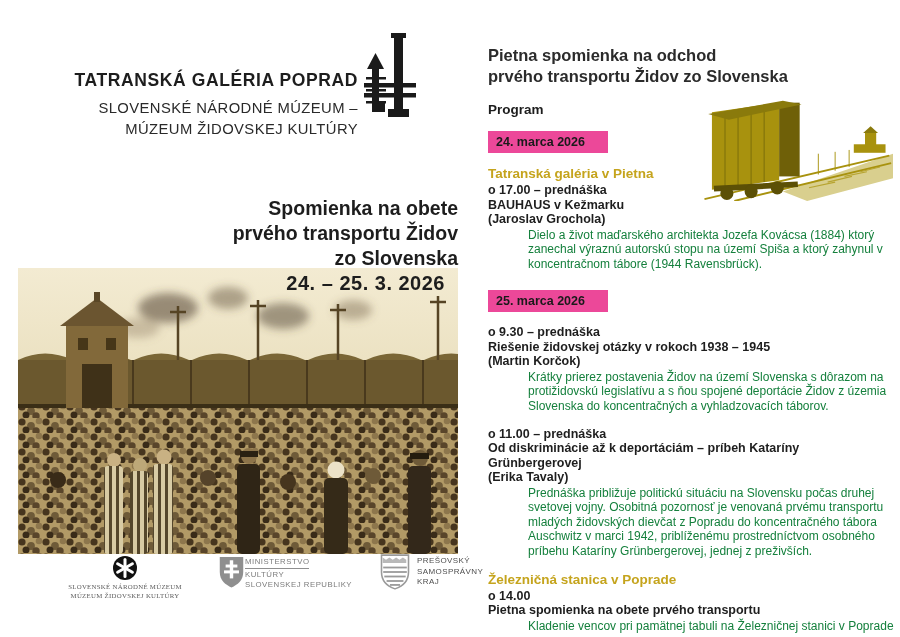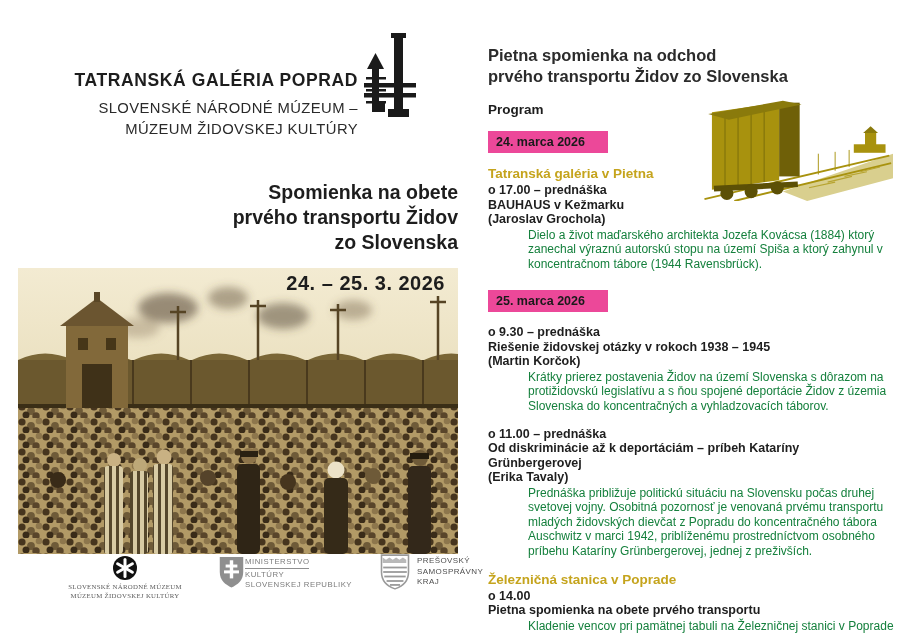--- a/index.html
+++ b/index.html
@@ -5,21 +5,21 @@
   html,body{margin:0;padding:0;background:#ffffff;}
   body{font-family:"Liberation Sans","DejaVu Sans",sans-serif;color:#222;}
   .page{position:relative;width:900px;height:637px;background:#fff;overflow:hidden;}
 
   
   .l-org{position:absolute;top:70px;left:38px;width:320px;text-align:right;color:#1d1d1d;}
   .l-org .org1{font-size:17.5px;font-weight:bold;letter-spacing:.6px;margin-bottom:7px;}
   .l-org .org2,.l-org .org3{font-size:14.8px;letter-spacing:.4px;line-height:21px;color:#2a2a2a;}
   .tg-logo{position:absolute;top:33px;left:360px;width:58px;height:86px;}
 
-  .l-title{position:absolute;top:180px;left:150px;width:308px;text-align:right;
+  .l-title{position:absolute;top:196px;left:150px;width:308px;text-align:right;
            font-size:19.5px;font-weight:bold;line-height:25px;color:#1d1d1d;}
 
   .l-photo{position:absolute;top:268px;left:18px;width:440px;height:286px;}
   .l-photo svg{display:block;width:100%;height:100%;}
   .l-date{position:absolute;top:272px;left:150px;width:295px;text-align:right;
           font-size:20px;font-weight:bold;color:#1d1d1d;letter-spacing:.5px;}
 
   .logo-row{position:absolute;top:552px;left:40px;width:420px;height:70px;}
   .logo-snm{position:absolute;left:10px;top:3px;width:150px;text-align:center;}
   .logo-snm .snm-mark{display:block;margin:0 auto 2px auto;}

